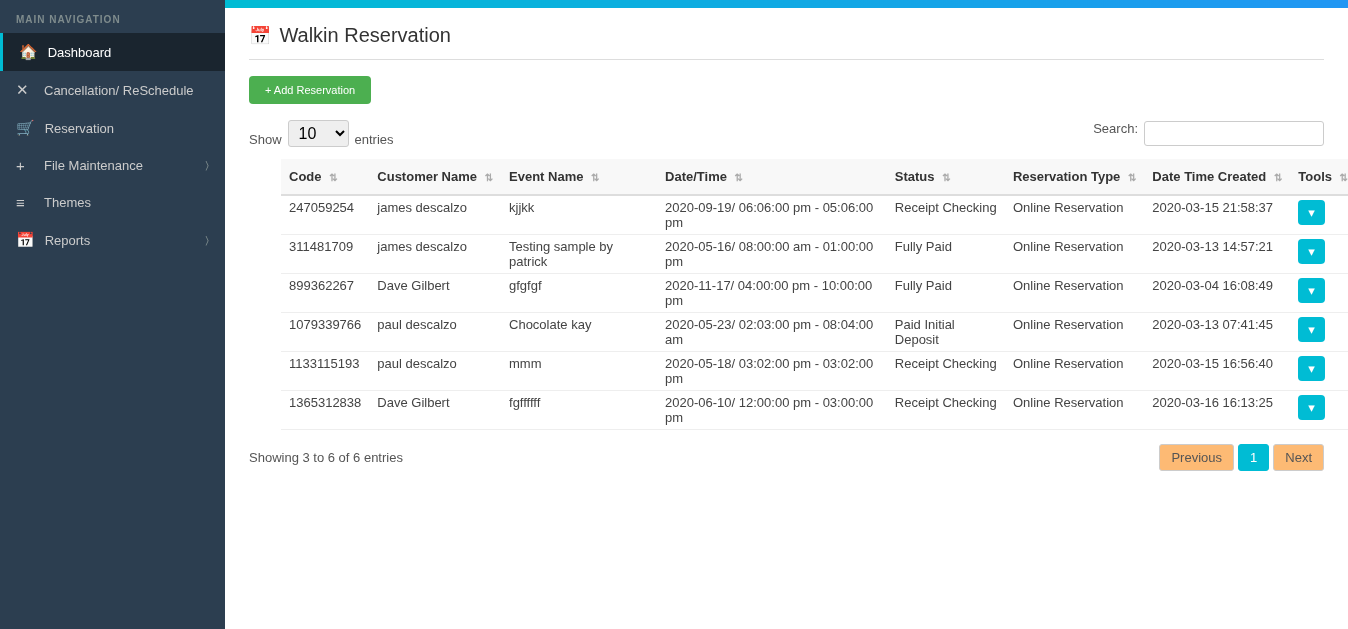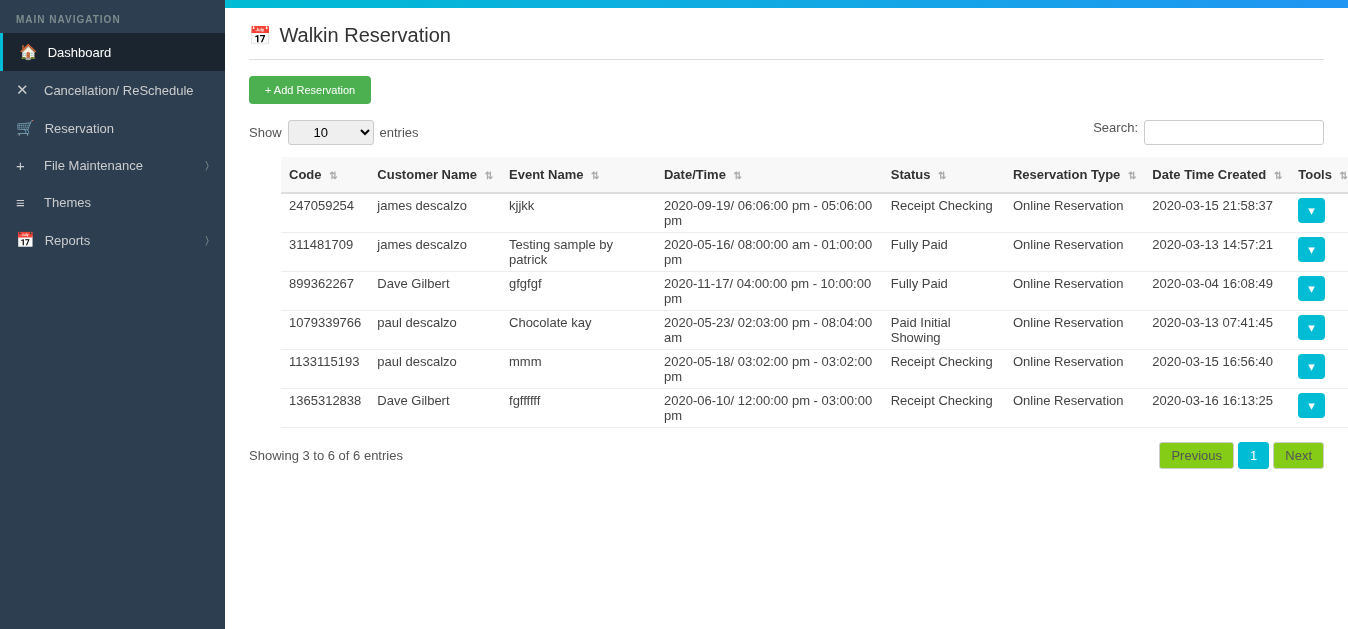--- a/index.html
+++ b/index.html
@@ -99,29 +99,29 @@
 
     
     .table-controls {
       display: flex;
       justify-content: space-between;
       align-items: center;
       margin-bottom: 12px;
     }
     .show-entries {
       display: flex;
-      align-items: center;
+      align-items: flex-end;
       gap: 6px;
       color: #555;
     }
     .show-entries select {
-      padding: 3px 21px;
+      padding: 3px 6px;
       border: 1px solid #ccc;
       border-radius: 3px;
-      font-size: 13px;
+      font-size: 16px;
     }
     .search-box {
       display: flex;
       gap: 6px;
     }
     .search-box label { color: #555; }
     .search-box input {
       border: 1px solid #ccc;
       border-radius: 3px;
       padding: 4px 8px;
@@ -170,21 +170,21 @@
       padding-top: 14px;
       color: #555;
       font-size: 13px;
     }
     .pagination {
       display: flex;
       gap: 4px;
     }
     .page-btn {
       border: 1px solid #ccc;
-      background: #84cc16;
+      background: #fdba74;
       padding: 5px 11px;
       border-radius: 3px;
       cursor: pointer;
       font-size: 13px;
       color: #555;
     }
     .page-btn.active {
       background: #00bcd4;
       color: #fff;
       border-color: #00bcd4;
@@ -307,21 +307,21 @@
       <td>Fully Paid</td>
       <td>Online Reservation</td>
       <td>2020-03-04 16:08:49</td>
       <td><button class="btn-tool">▾</button></td>
     </tr>
           <tr>
       <td>1079339766</td>
       <td>paul descalzo</td>
       <td>Chocolate kay</td>
       <td>2020-05-23/ 02:03:00 pm - 08:04:00 am</td>
-      <td>Paid Initial Showing</td>
+      <td>Paid Initial Deposit</td>
       <td>Online Reservation</td>
       <td>2020-03-13 07:41:45</td>
       <td><button class="btn-tool">▾</button></td>
     </tr>
           <tr>
       <td>1133115193</td>
       <td>paul descalzo</td>
       <td>mmm</td>
       <td>2020-05-18/ 03:02:00 pm - 03:02:00 pm</td>
       <td>Receipt Checking</td>

